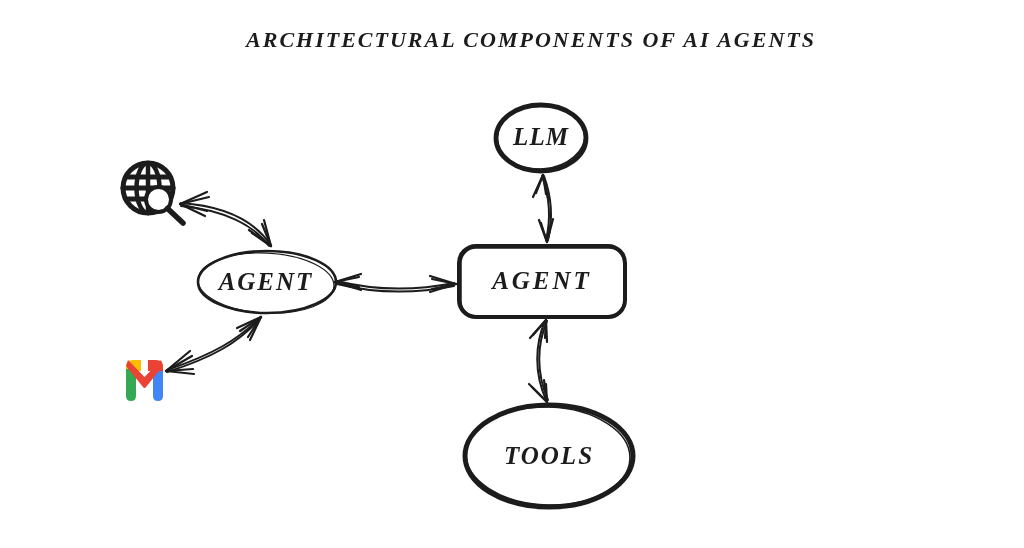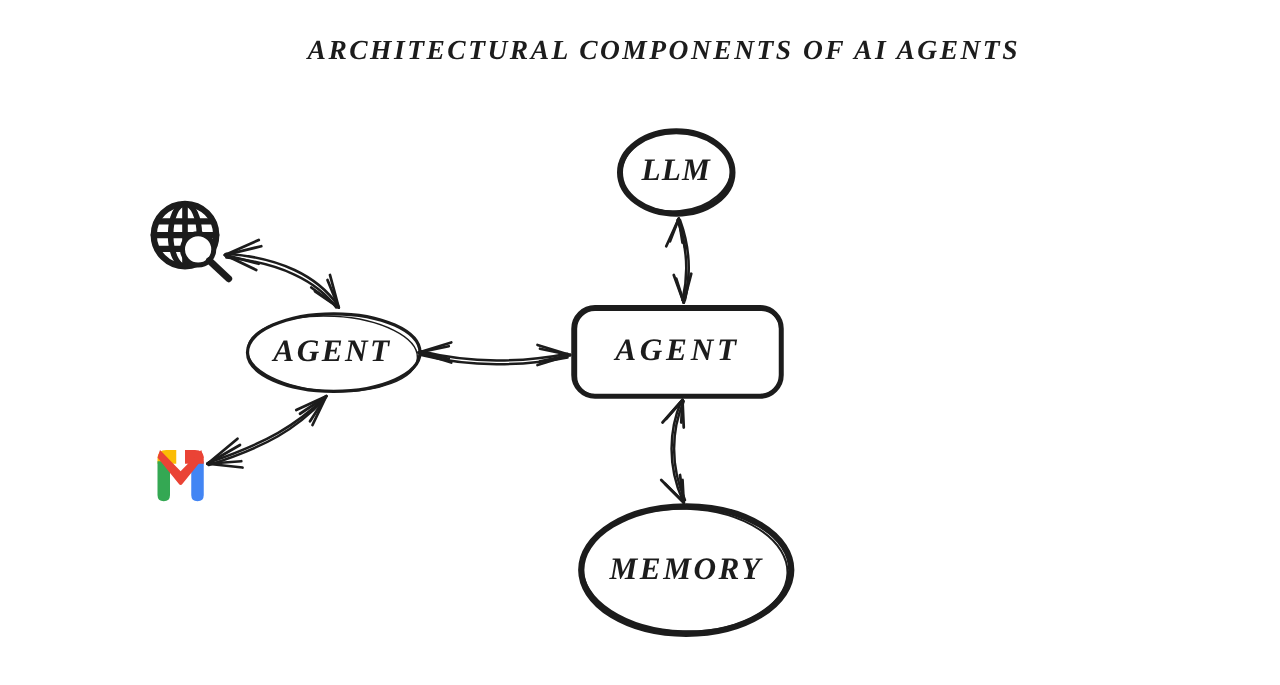--- a/index.html
+++ b/index.html
@@ -151,15 +151,15 @@
       <path class="gm-red" d="M148,371 L148,360 L156,360 Q163,360 163,367 L163,371 Z"></path>
       <path class="gm-red" d="M128,360 L144.5,377 L161,360 L163,366 L146,387 Q144.5,389 143,387 L126,366 Z"></path>
     </g>
   </svg>
 
   <div class="title">ARCHITECTURAL COMPONENTS OF AI AGENTS</div>
 
   <div class="node-label lbl-llm">LLM</div>
   <div class="node-label lbl-agent">AGENT</div>
   <div class="node-label lbl-tools">AGENT</div>
-  <div class="node-label lbl-memory">MEMORY</div>
+  <div class="node-label lbl-memory">TOOLS</div>
 
 </div>
 
 </body></html>

